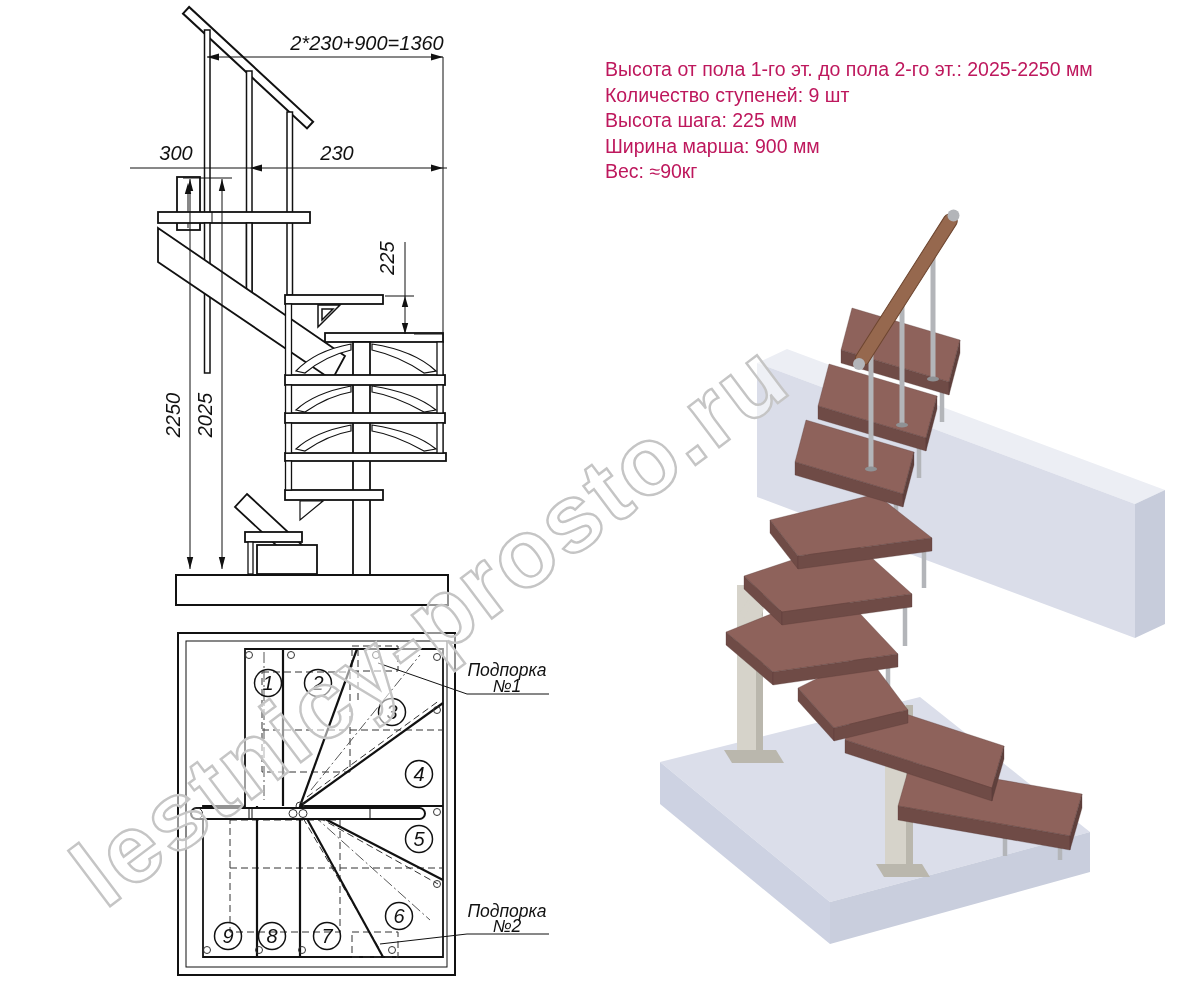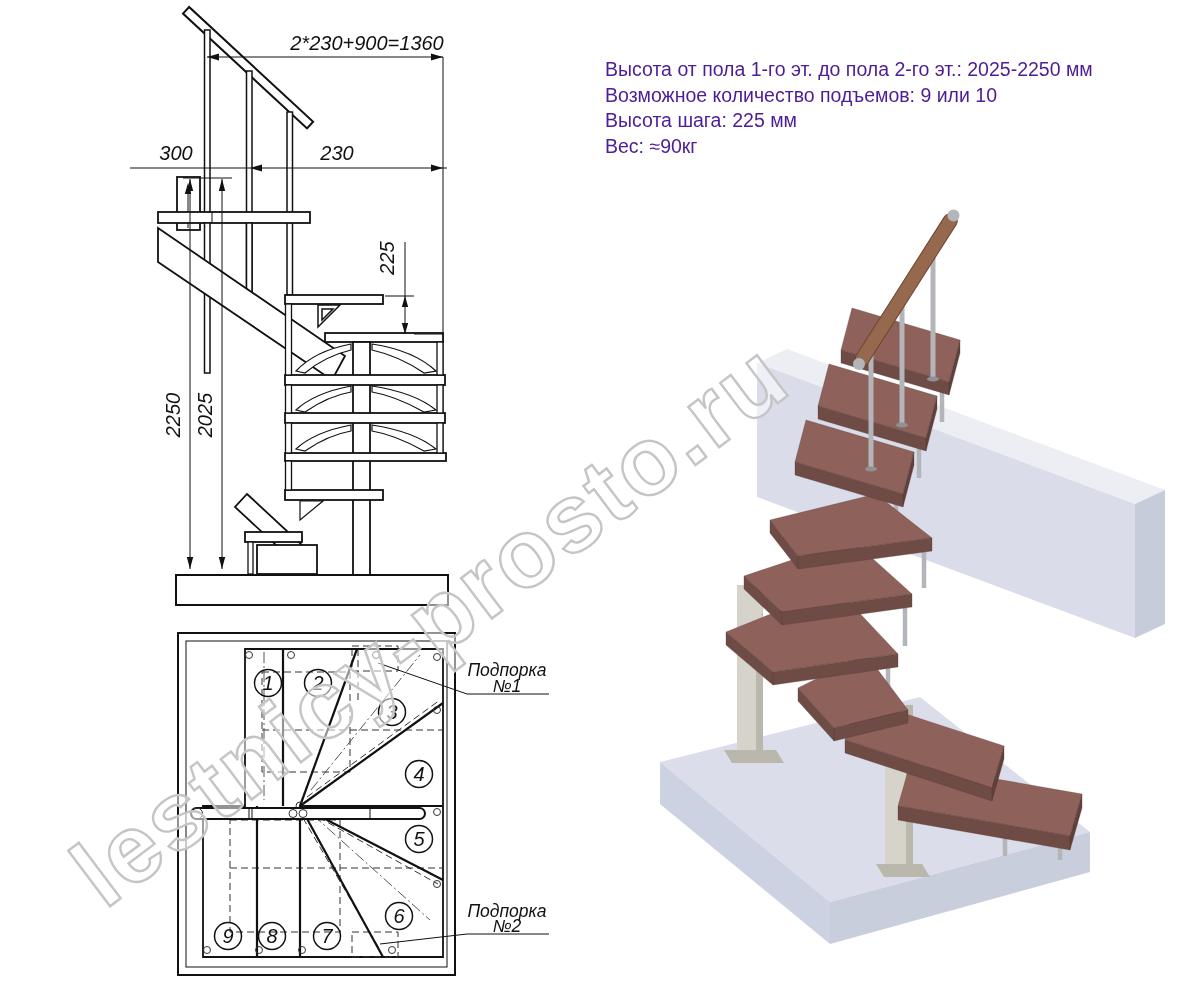--- a/index.html
+++ b/index.html
@@ -1,20 +1,20 @@
 <!DOCTYPE html>
 <html style="--c-line: #1a1a1a; --c-tread_top: #8e625b; --c-tread_front: #6f4b46; --c-tread_end: #5f403c; --c-wood_rail: #96684e; --c-wood_rail_edge: #6d452f; --c-metal: #b3b5b9; --c-metal_dark: #8f9194; --c-column: #d6d3ca; --c-column_shade: #bab7ad; --c-slab_top: #dbdeea; --c-slab_left: #cdd2e2; --c-slab_right: #c9cedd; --c-beam_top: #eceef4; --c-beam_front: #dadde9; --c-beam_end: #c7ccdb; --c-watermark: #c5c5c5;"><head>
 <meta charset="utf-8">
 <style>
   html,body{margin:0;padding:0;background:#ffffff;}
   body{width:1191px;height:993px;position:relative;overflow:hidden;
        font-family:"Liberation Sans",sans-serif;}
   #stage{position:absolute;left:0;top:0;}
   .specs{position:absolute;left:605px;top:57px;width:540px;
-         font-size:19.5px;line-height:25.6px;color:#4c1d95;}
+         font-size:19.5px;line-height:25.6px;color:#be185d;}
   .specs div{white-space:nowrap;}
   
   text{fill:#111;}
   .dim{font:italic 20px "Liberation Sans",sans-serif;}
   .num{font:italic 20px "Liberation Sans",sans-serif;}
   .note{font:italic 17.5px "Liberation Sans",sans-serif;}
   .wm{font:bold 96px "Liberation Sans",sans-serif;letter-spacing:3px;
       fill:#ffffff;fill-opacity:.55;stroke:var(--c-watermark,#c5c5c5);stroke-width:2.4px;}
   .ln{stroke:#111;fill:none;}
   .thin{stroke-width:1;}
@@ -300,16 +300,17 @@
       <circle cx="859" cy="364" r="6" style="fill:var(--c-metal,#b3b5b9)"></circle>
       <circle cx="953.5" cy="215.5" r="6" style="fill:var(--c-metal,#b3b5b9)"></circle>
     </g>
   </g>
 
   <text class="wm" transform="rotate(-37 450 650)" x="450" y="650" text-anchor="middle">lestnicy-prosto.ru</text>
 </svg>
 
 <div class="specs">
   <div>Высота от пола 1-го эт. до пола 2-го эт.: 2025-2250 мм</div>
-  <div>Возможное количество подъемов: 9 или 10</div>
+  <div>Количество ступеней: 9 шт</div>
   <div>Высота шага: 225 мм</div>
+  <div>Ширина марша: 900 мм</div>
   <div>Вес: ≈90кг</div>
 </div>
 
 </body></html>

